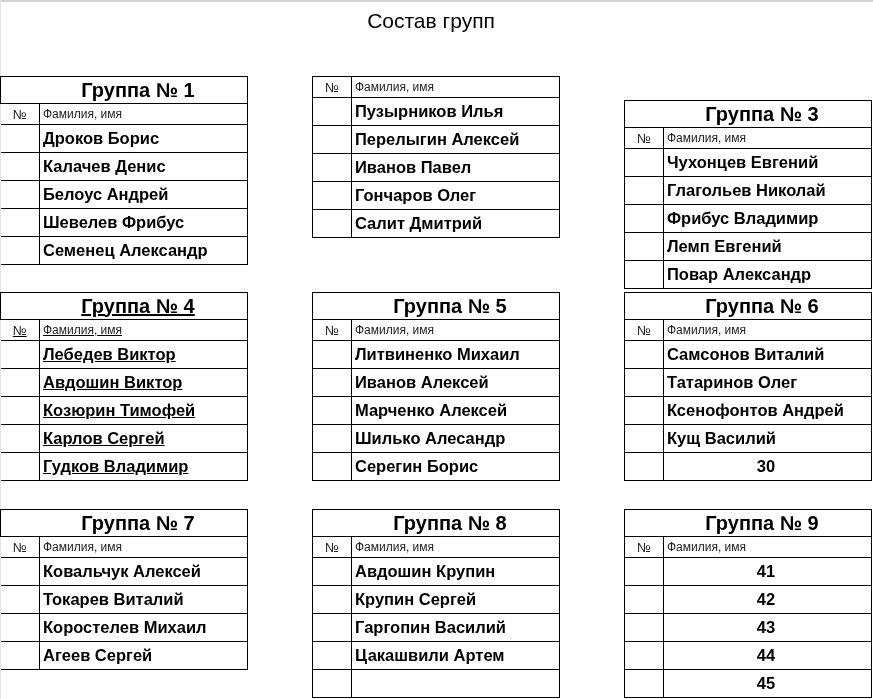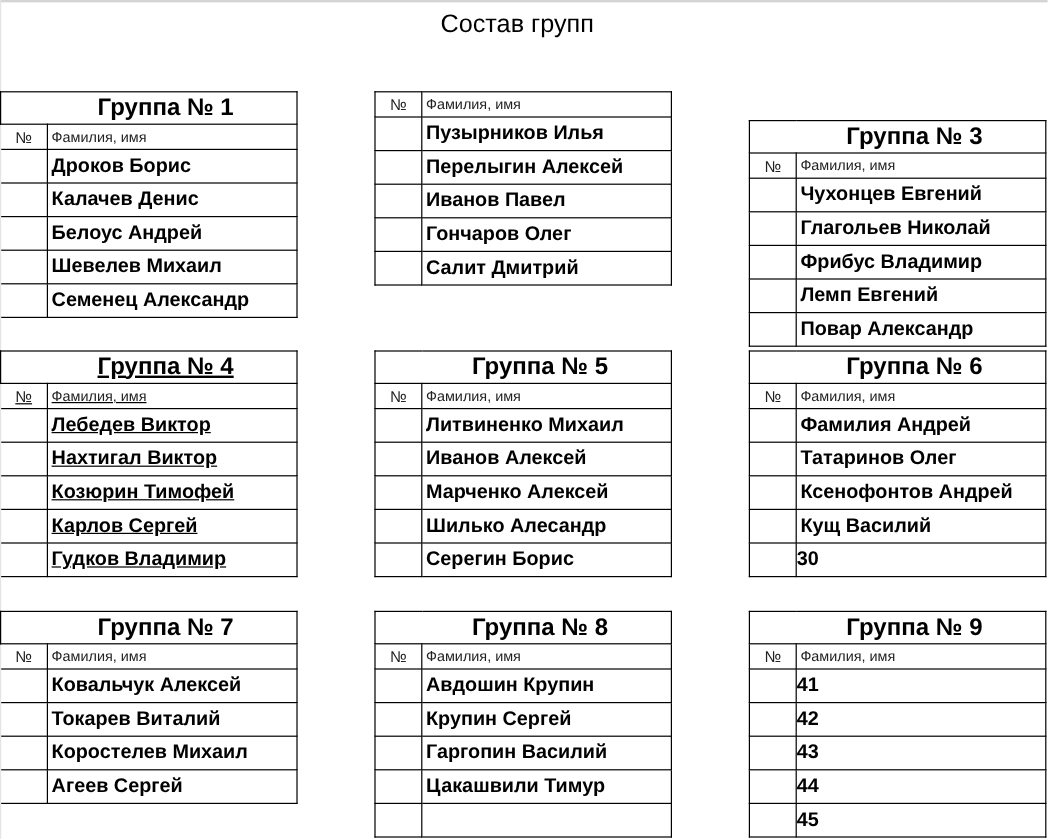--- a/index.html
+++ b/index.html
@@ -19,21 +19,21 @@
     position: absolute; width: 248px;
     border-collapse: collapse; table-layout: fixed;
   }
   .grp td { border: 1px solid #000; padding: 0; overflow: hidden; white-space: nowrap; }
   .grp .hdr td { height: 26px; text-align: center; font-weight: bold; font-size: 20px; padding-left: 28px; }
   .grp .sub td { height: 20px; font-size: 12px; color: #222; }
   .grp .sub .num { text-align: center; font-size: 13px; }
   .grp .sub .fio { padding-left: 3px; }
   .grp .row td { height: 27px; font-weight: bold; font-size: 16.5px; }
   .grp .row .fio { padding-left: 3px; }
-  .grp .row .fio.right { text-align: left; padding-right: 3px; padding-left: 0; }
+  .grp .row .fio.right { text-align: center; padding-right: 3px; padding-left: 0; }
   .c1 { width: 39px; }
   .c2 { width: 208px; }
   .grp.first { left: 0; border-left: none; }
   .grp.first td.num { border-left: none; }
 </style>
 </head>
 <body>
 
 <div class="topline"></div>
 <div class="leftline"></div>
@@ -60,21 +60,21 @@
         <tr class="row">
           <td class="num"></td>
           <td class="fio">Калачев Денис</td>
         </tr>
         <tr class="row">
           <td class="num"></td>
           <td class="fio">Белоус Андрей</td>
         </tr>
         <tr class="row">
           <td class="num"></td>
-          <td class="fio">Шевелев Михаил</td>
+          <td class="fio">Шевелев Фрибус</td>
         </tr>
         <tr class="row">
           <td class="num"></td>
           <td class="fio">Семенец Александр</td>
         </tr>
       </tbody>
     </table>
     <table class="grp" style="left: 312px; top: 76px;">
       <colgroup>
         <col class="c1">
@@ -154,21 +154,21 @@
         <tr class="sub">
           <td class="num">№</td>
           <td class="fio">Фамилия, имя</td>
         </tr>
         <tr class="row">
           <td class="num"></td>
           <td class="fio">Лебедев Виктор</td>
         </tr>
         <tr class="row">
           <td class="num"></td>
-          <td class="fio">Нахтигал Виктор</td>
+          <td class="fio">Авдошин Виктор</td>
         </tr>
         <tr class="row">
           <td class="num"></td>
           <td class="fio">Козюрин Тимофей</td>
         </tr>
         <tr class="row">
           <td class="num"></td>
           <td class="fio">Карлов Сергей</td>
         </tr>
         <tr class="row">
@@ -220,21 +220,21 @@
       <tbody>
         <tr class="hdr">
           <td colspan="2">Группа № 6</td>
         </tr>
         <tr class="sub">
           <td class="num">№</td>
           <td class="fio">Фамилия, имя</td>
         </tr>
         <tr class="row">
           <td class="num"></td>
-          <td class="fio">Фамилия Андрей</td>
+          <td class="fio">Самсонов Виталий</td>
         </tr>
         <tr class="row">
           <td class="num"></td>
           <td class="fio">Татаринов Олег</td>
         </tr>
         <tr class="row">
           <td class="num"></td>
           <td class="fio">Ксенофонтов Андрей</td>
         </tr>
         <tr class="row">
@@ -298,21 +298,21 @@
         <tr class="row">
           <td class="num"></td>
           <td class="fio">Крупин Сергей</td>
         </tr>
         <tr class="row">
           <td class="num"></td>
           <td class="fio">Гаргопин Василий</td>
         </tr>
         <tr class="row">
           <td class="num"></td>
-          <td class="fio">Цакашвили Тимур</td>
+          <td class="fio">Цакашвили Артем</td>
         </tr>
         <tr class="row">
           <td class="num"></td>
           <td class="fio"></td>
         </tr>
       </tbody>
     </table>
     <table class="grp" style="left: 624px; top: 509px;">
       <colgroup>
         <col class="c1">

